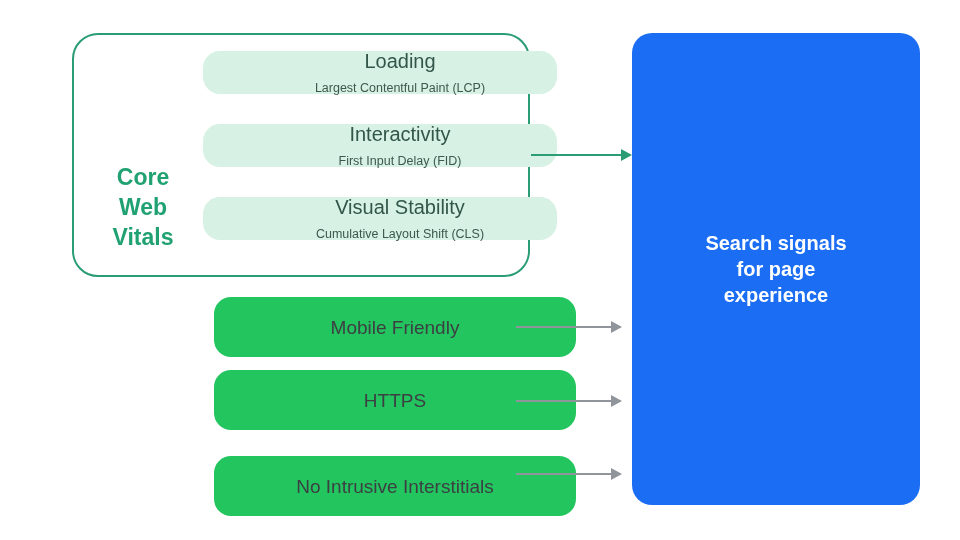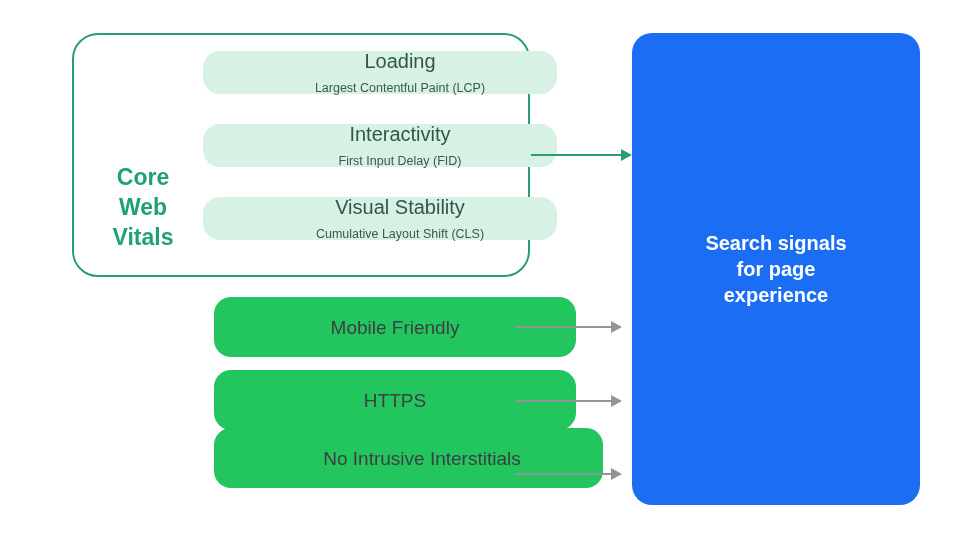--- a/index.html
+++ b/index.html
@@ -67,21 +67,21 @@
     color: #3c4043;
     line-height: 23px;
   }
 
   #pill-loading       { top: 51px; }
   #pill-interactivity { top: 124px; }
   #pill-visual        { top: 197px; }
 
   #pill-mobile   { top: 297px; }
   #pill-https    { top: 370px; }
-  #pill-interst  { top: 428px; padding-left: 27px; }
+  #pill-interst  { top: 456px; }
 
   
   .target-box {
     position: absolute;
     left: 632px; top: 33px;
     width: 288px; height: 472px;
     background: #1b6ef3;
     border-radius: 20px;
     display: flex;
     align-items: center;

